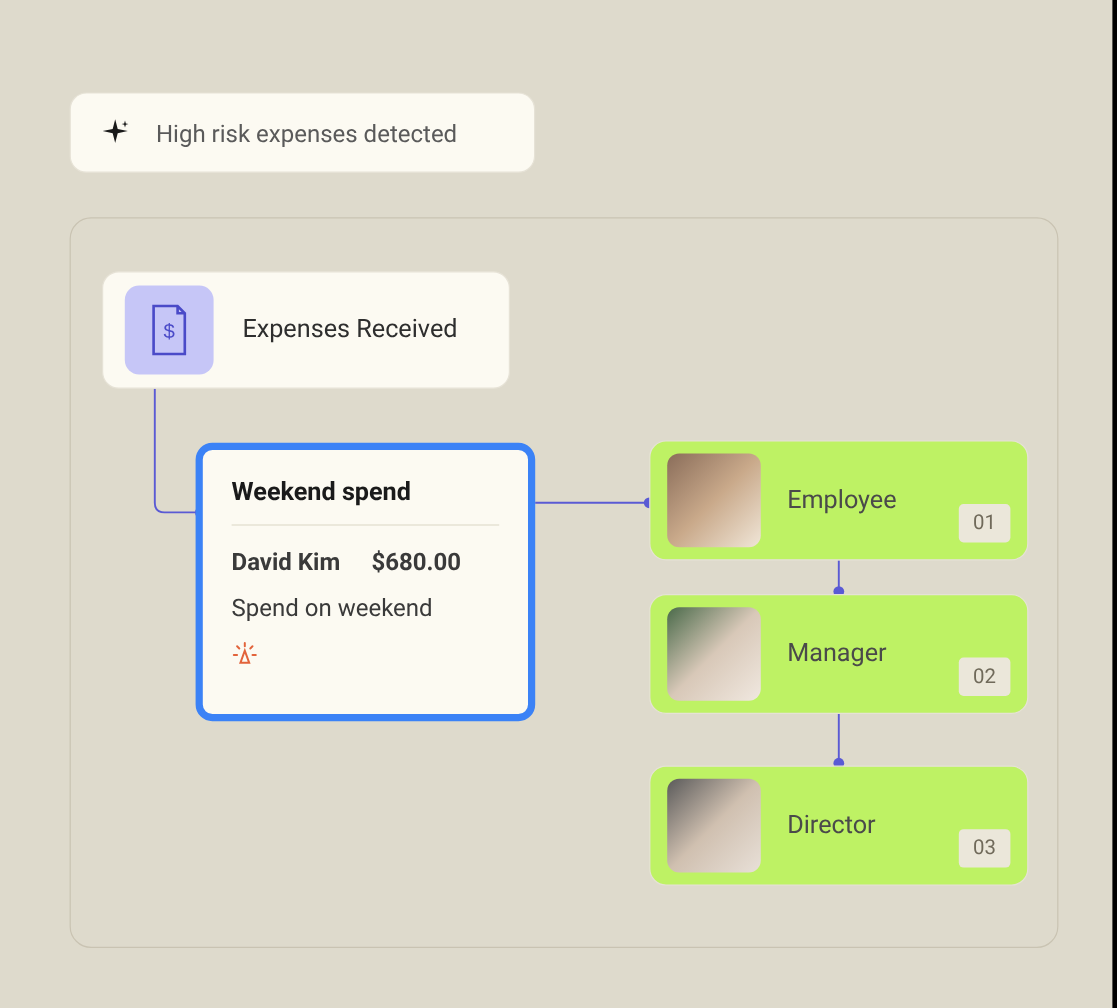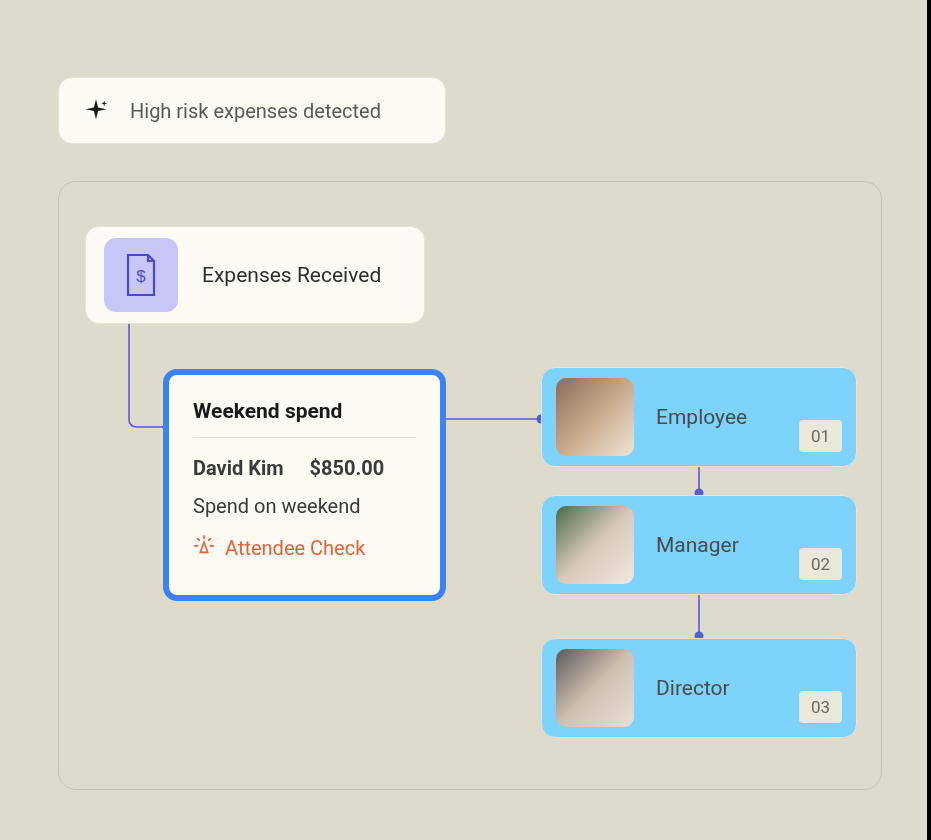--- a/index.html
+++ b/index.html
@@ -90,21 +90,21 @@
     top: 152px;
     left: 486px;
     font-size: 18px;
     color: #5a5a5a;
   }
   .approval-card {
     position: absolute;
     left: 482px;
     width: 316px;
     height: 100px;
-    background: #7dd3fc;
+    background: #bef264;
     border: 1px solid #e6e2d6;
     border-radius: 14px;
     display: flex;
     align-items: center;
     padding: 12px 14px;
     gap: 22px;
   }
   .approval-card.a1 { top: 185px; }
   .approval-card.a2 { top: 313px; }
   .approval-card.a3 { top: 456px; }
@@ -177,35 +177,34 @@
         <text x="19" y="30" text-anchor="middle" font-size="17" fill="#4a4ac8" stroke="none" font-family="sans-serif">$</text>
       </svg>
     </div>
     <span class="label">Expenses Received</span>
   </div>
 
   <div class="card-spend">
     <div class="title">Weekend spend</div>
     <div class="row1">
       <span>David Kim</span>
-      <span>$850.00</span>
+      <span>$680.00</span>
     </div>
     <div class="row2">Spend on weekend</div>
     <div class="flag">
       <span>
         <svg width="22" height="22" viewBox="0 0 24 24" fill="none" stroke="#e2633b" stroke-width="1.8" stroke-linecap="round">
           <line x1="12" y1="2" x2="12" y2="5"></line>
           <line x1="5" y1="5" x2="7" y2="7"></line>
           <line x1="19" y1="5" x2="17" y2="7"></line>
           <line x1="2" y1="13" x2="5" y2="13"></line>
           <line x1="22" y1="13" x2="19" y2="13"></line>
           <path d="M8 20 L12 9 L16 20 Z"></path>
         </svg>
       </span>
-      <span>Attendee Check</span>
     </div>
   </div>
 
 
   <div class="approval-card a1">
     <div class="avatar av1"></div>
     <span class="role">Employee</span>
     <span class="badge">01</span>
   </div>
 

